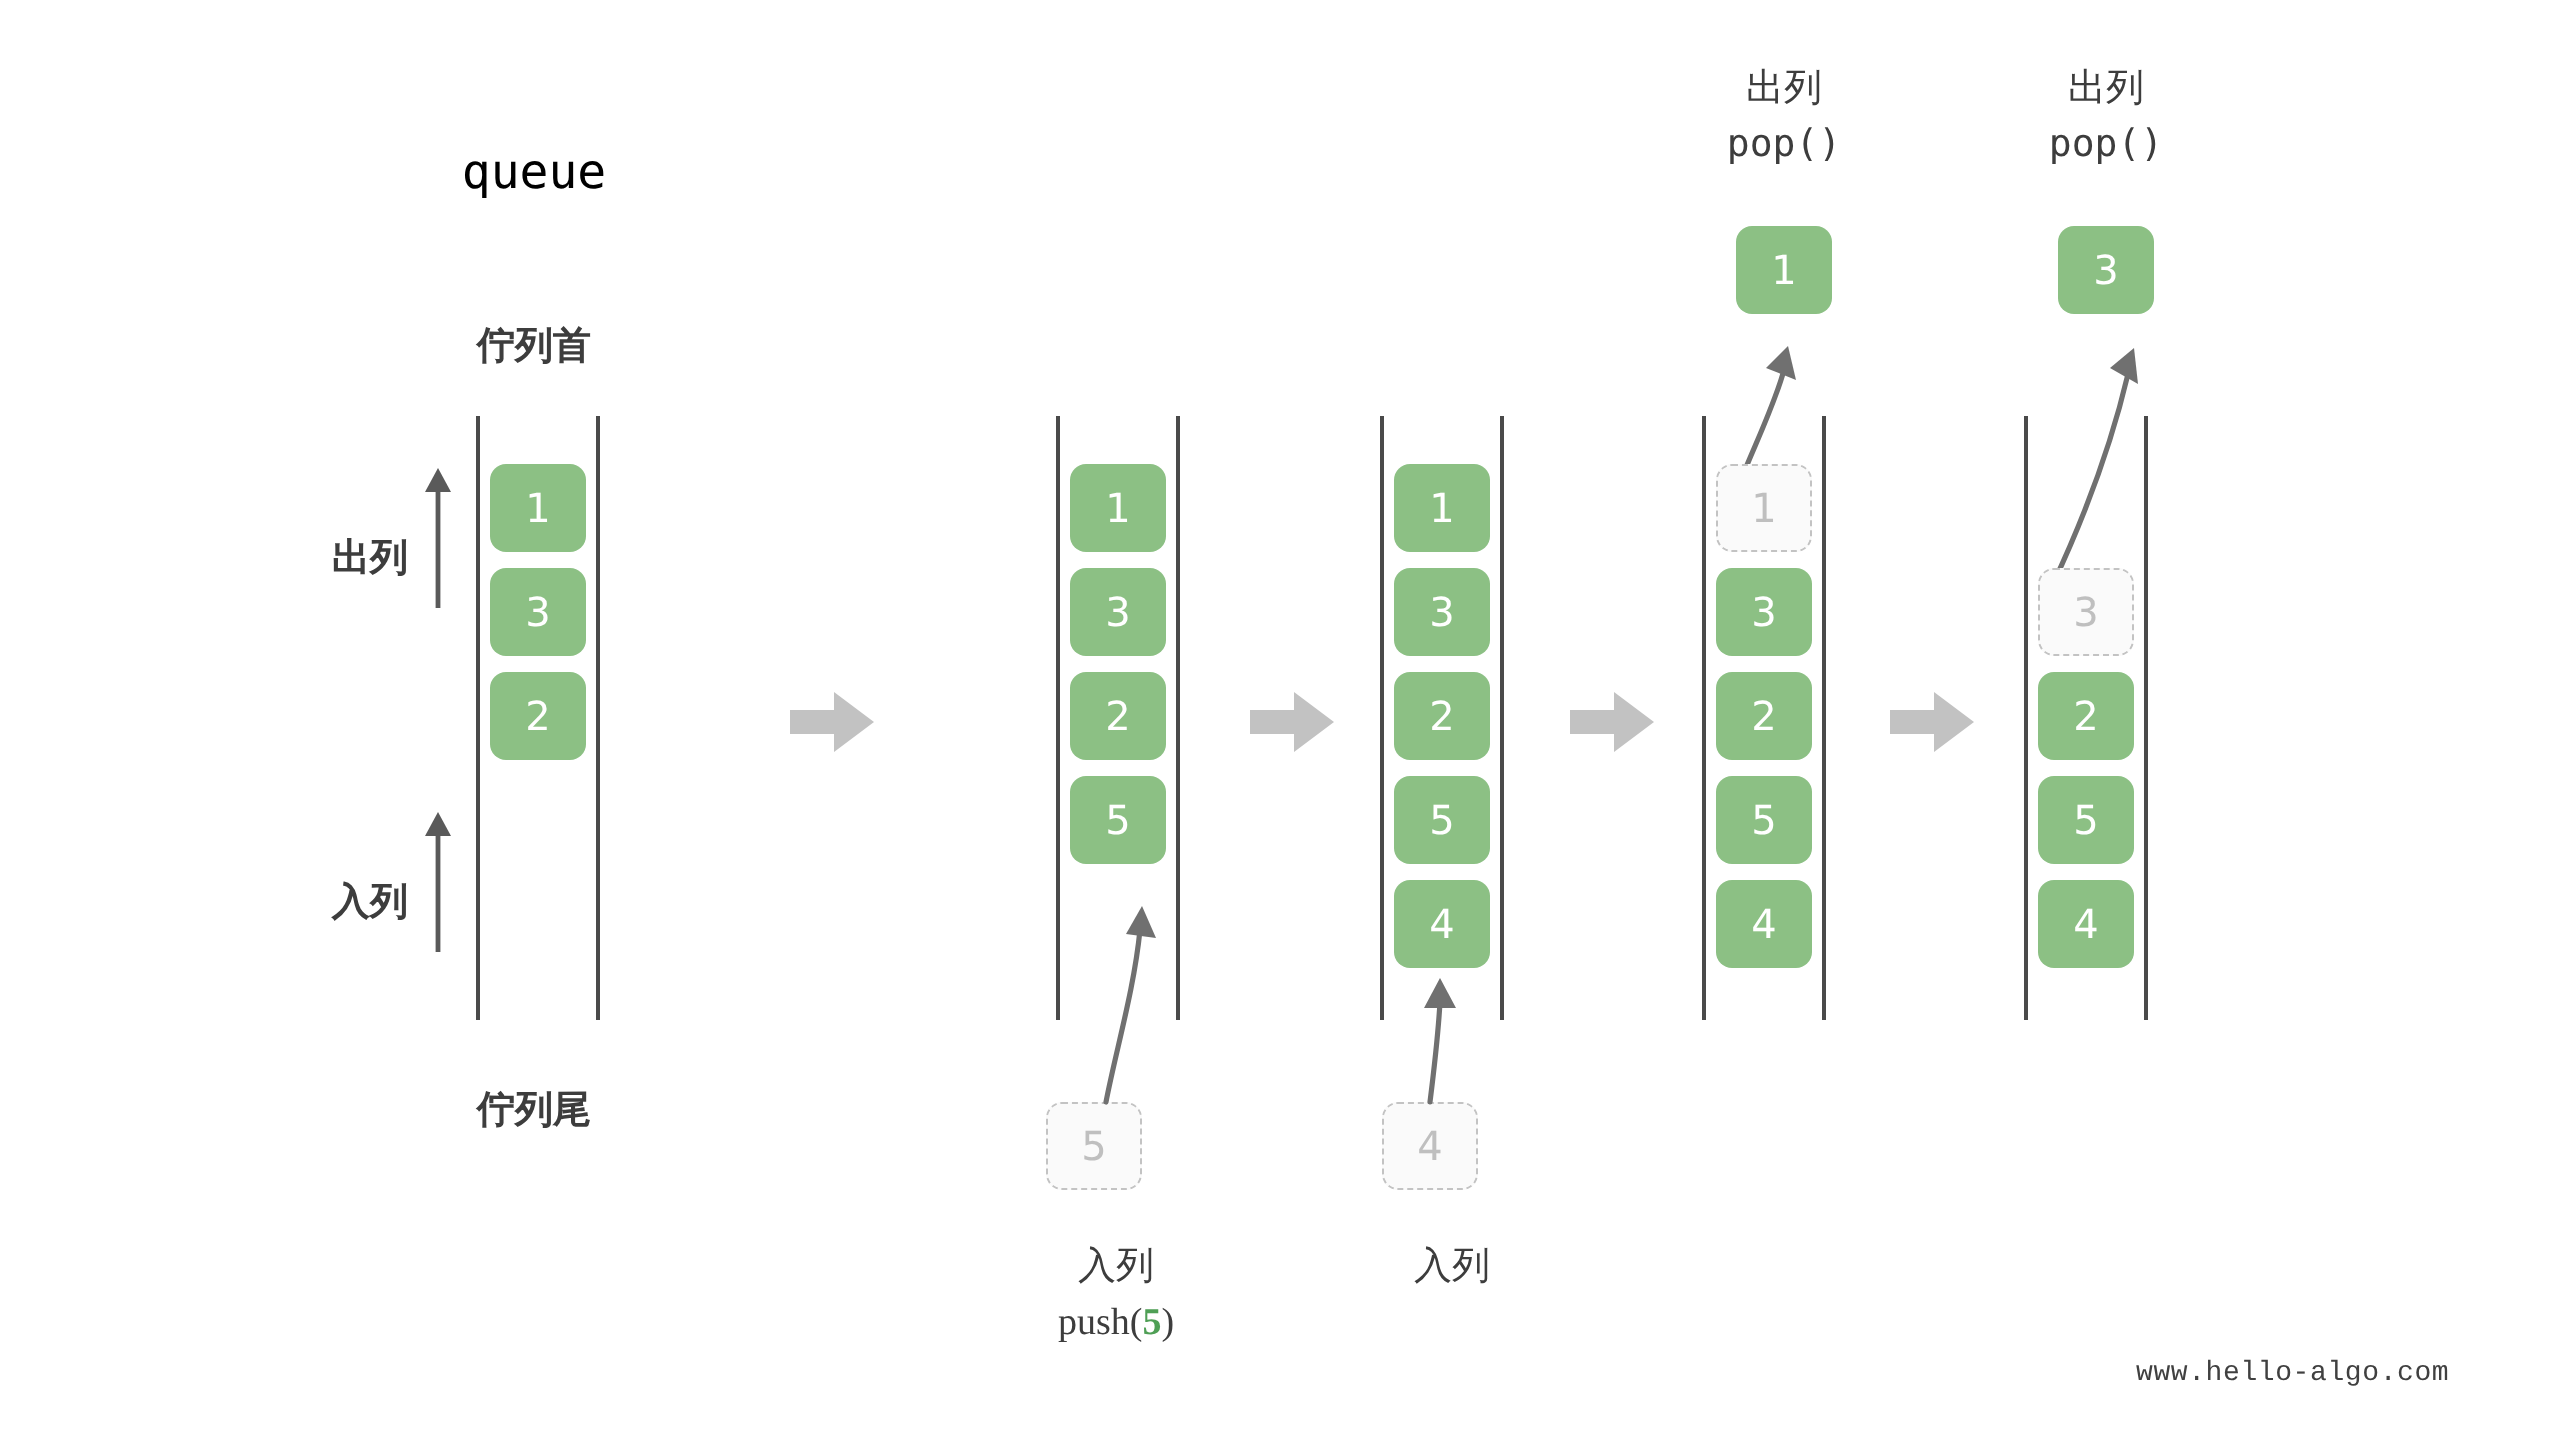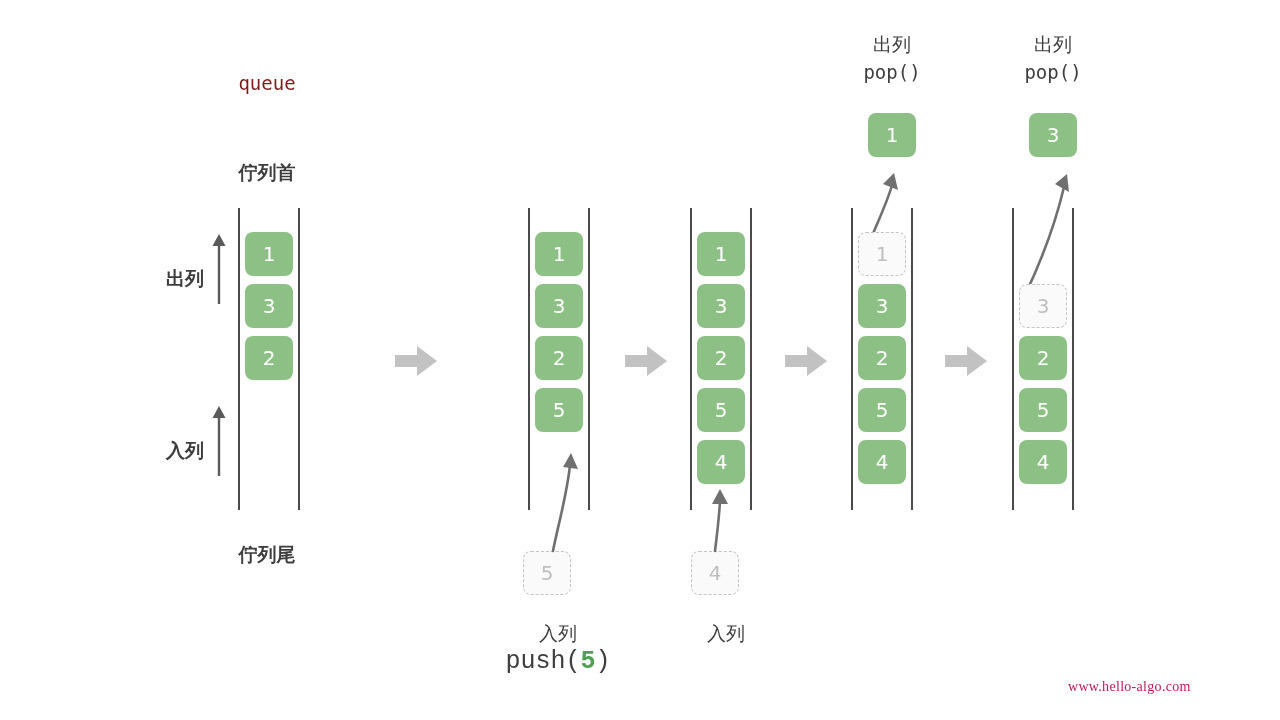--- a/index.html
+++ b/index.html
@@ -14,21 +14,21 @@
   
   .abs { position: absolute; }
 
   
   .title-cn {
     font-size: 23px; font-weight: 700; color: #4f9f55;
     text-align: center; letter-spacing: 1px;
     font-family: "DejaVu Sans", "Liberation Sans", sans-serif;
   }
   .title-mono {
-    font-size: 19px; color: #7f1d1d; text-align: center;
+    font-size: 24px; color: #000000; text-align: center;
     font-family: "DejaVu Sans Mono", "Liberation Mono", monospace;
   }
 
   
   .op-head { text-align: center; width: 160px; }
   .op-head .op-cn {
     font-size: 19px; color: #3d3d3d; line-height: 26px;
     font-family: "DejaVu Sans", "Liberation Sans", sans-serif;
   }
   .op-head .op-code {
@@ -63,22 +63,22 @@
     font-family: "DejaVu Sans", "Liberation Sans", sans-serif;
   }
   .cell.ghost {
     background: #fafafa;
     border: 1.6px dashed #c3c3c3;
     color: #bfbfbf;
   }
 
   
   .watermark {
-    font-size: 14px; color: #be185d; letter-spacing: .3px;
-    font-family: Liberation Serif, serif;
+    font-size: 14px; color: #404040; letter-spacing: .3px;
+    font-family: Liberation Mono, monospace;
   }
 
   svg { overflow: visible; }
 </style>
 </head>
 <body>
 
 <div id="stage">
 
   <div class="abs title-mono" style="left:187px; top:72px; width:160px;">queue</div>
@@ -119,21 +119,21 @@
     <div class="abs cell" style="left:7px; top:180px;">5</div>
   </div>
 
   <div class="abs cell ghost" style="left:523px; top:551px;">5</div>
   <svg class="abs" style="left:530px; top:425px;" width="60" height="130">
     <path d="M23 126 C 28 100, 37 70, 40 40" stroke="#707070" stroke-width="2.6" fill="none" stroke-linecap="round"></path>
     <path d="M41 28 L48 44 L33 42 Z" fill="#707070"></path>
   </svg>
   <div class="abs" style="left:478px; top:620px; width:160px; text-align:center;">
     <div class="op-cn" style="font-size:19px; color:#3d3d3d; line-height:26px; font-family:'DejaVu Sans','Liberation Sans',sans-serif;">入列</div>
-    <div class="op-code" style="font-size:25px; color:#3d3d3d; line-height:32px; font-family:Liberation Mono, monospace;"><span>push(</span><span class="hl">5</span><span>)</span></div>
+    <div class="op-code" style="font-size:19px; color:#3d3d3d; line-height:32px; font-family:Liberation Serif, serif;"><span>push(</span><span class="hl">5</span><span>)</span></div>
   </div>
 
   <svg class="abs" style="left:625px; top:345px;" width="42" height="32">
     <path d="M0 10 L22 10 L22 1 L42 16 L22 31 L22 22 L0 22 Z" fill="#c2c2c2"></path>
   </svg>
 
   <div class="abs" style="left:690px; top:208px; width:62px; height:302px;">
     <div class="abs rail" style="left:0px; top:0px; height:302px;"></div>
     <div class="abs rail" style="left:60px; top:0px; height:302px;"></div>
     <div class="abs cell" style="left:7px; top:24px;">1</div>

